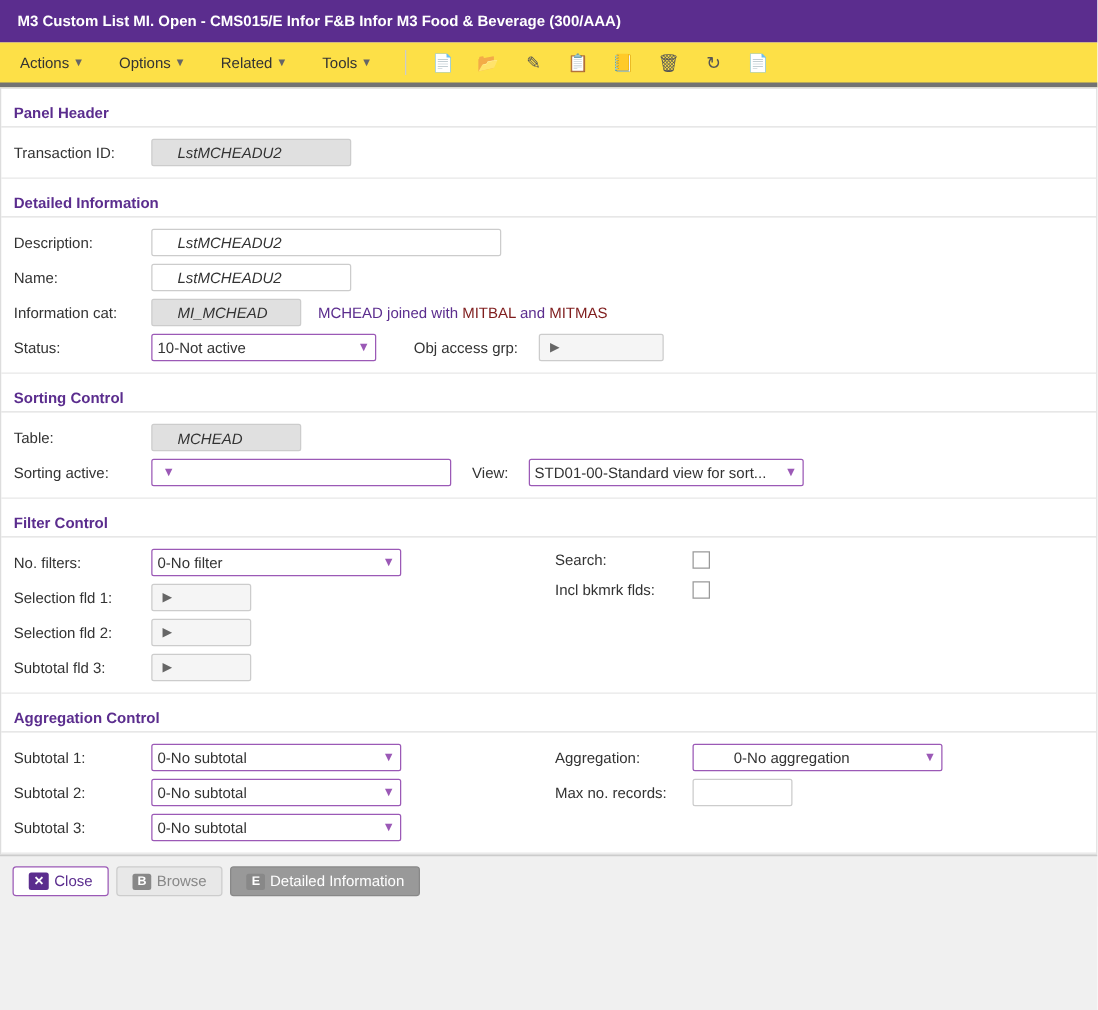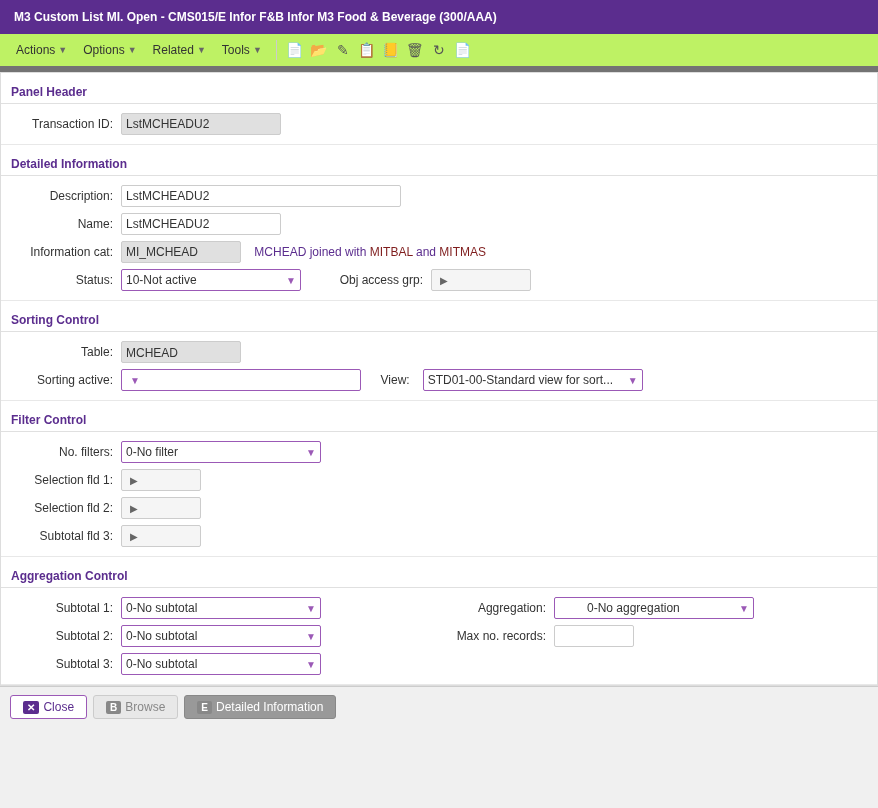--- a/index.html
+++ b/index.html
@@ -11,26 +11,26 @@
       color: white;
       padding: 10px 14px;
       font-size: 14px;
       font-weight: bold;
       display: flex;
       align-items: center;
     }
 
     
     .menu-bar {
-      background: #bef264;
-      border-bottom: 6px solid #737373;
+      background: #fde047;
+      border-bottom: 4px solid #737373;
       padding: 4px 8px;
       display: flex;
       align-items: center;
-      gap: 0;
+      gap: 12px;
     }
     .menu-item {
       padding: 4px 8px;
       cursor: pointer;
       color: #333;
       display: flex;
       align-items: center;
       gap: 3px;
       border-radius: 3px;
     }
@@ -71,32 +71,33 @@
     .form-row {
       display: flex;
       align-items: center;
       padding: 3px 0;
       min-height: 24px;
     }
     .form-label {
       color: #333;
       min-width: 110px;
       padding-right: 8px;
-      text-align: right;
+      text-align: left;
     }
 
     
     .input-text {
       border: 1px solid #ccc;
-      padding: 2px 4px;
+      padding: 2px 20px;
       height: 22px;
       font-size: 12px;
       color: #333;
       background: #f5f5f5;
       border-radius: 2px;
+      font-style: italic;
     }
     .input-text.editable {
       background: white;
     }
     .input-wide { width: 260px; }
     .input-medium { width: 160px; }
 
     
     .select-box {
       border: 1px solid #9b59b6;
@@ -367,20 +368,34 @@
           <div class="field-with-arrow" style="width:80px;">
             <span class="sel-text"></span>
             <span class="arrow-btn">▶</span>
           </div>
         </div>
         <div class="form-row">
           <span class="form-label">Subtotal fld 3:</span>
           <div class="field-with-arrow" style="width:80px;">
             <span class="sel-text"></span>
             <span class="arrow-btn">▶</span>
+          </div>
+        </div>
+      </div>
+      <div class="col-right">
+        <div class="form-row">
+          <span class="form-label">Search:</span>
+          <div class="checkbox-wrap">
+            <div class="checkbox-box"></div>
+          </div>
+        </div>
+        <div class="form-row">
+          <span class="form-label">Incl bkmrk flds:</span>
+          <div class="checkbox-wrap">
+            <div class="checkbox-box"></div>
           </div>
         </div>
       </div>
     </div>
   </div>
 
   <div class="section-header">
     <span>Aggregation Control</span>
   </div>
   <div class="form-section">

